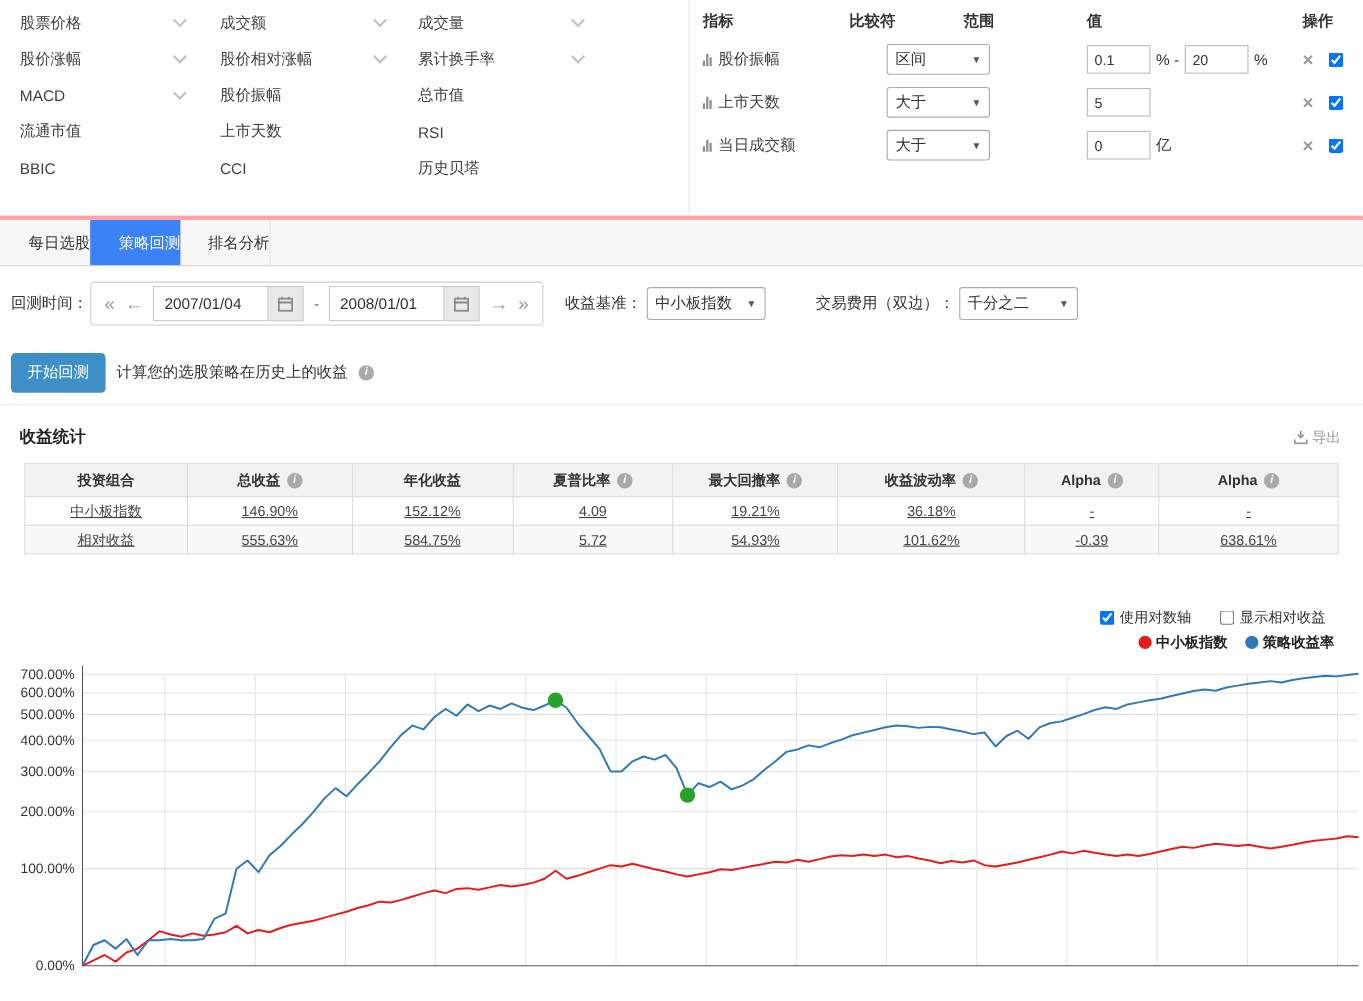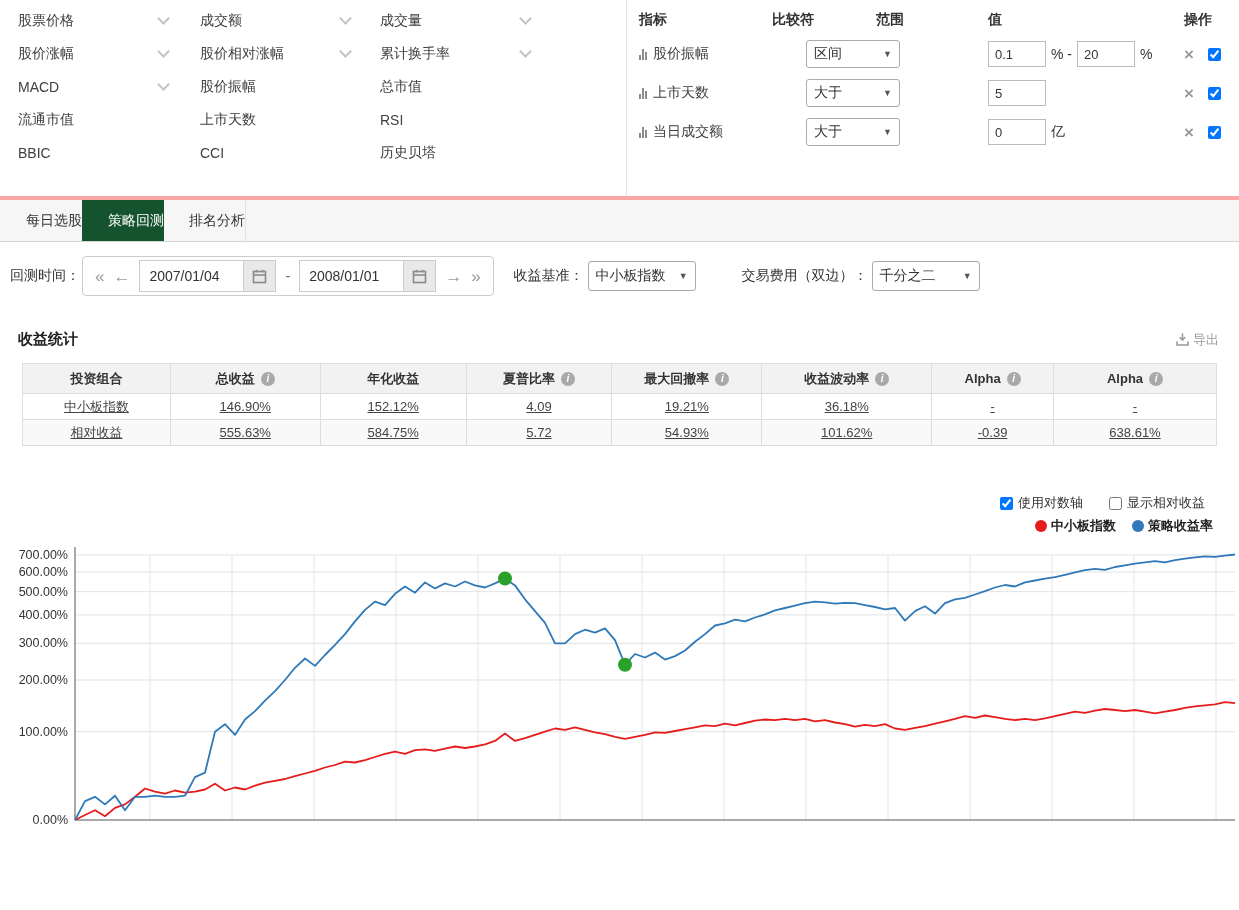--- a/index.html
+++ b/index.html
@@ -27,21 +27,21 @@
   .sel-compare { width:94px; }
   .val-cell { display:flex; align-items:center; gap:5px; }
   .val-cell input { width:58px; height:26px; border:1px solid #bbb; padding:0 6px; font-size:13px; color:#333; }
   .ops-cell { display:flex; align-items:center; gap:14px; }
   .x-icon { color:#9a9a9a; font-weight:bold; font-size:17px; line-height:1; cursor:pointer; }
   input[type=checkbox]{ width:13px; height:13px; }
 
   
   .tab-bar { display:flex; height:42px; background:#f6f6f6; border-bottom:1px solid #d5d5d5; }
   .tab { width:82px; text-align:right; line-height:41px; color:#333; cursor:pointer; }
-  .tab.active { background:#14532d; color:#fff; }
+  .tab.active { background:#3b82f6; color:#fff; }
   .tab.last { border-right:1px solid #e2e2e2; }
 
   
   .toolbar { height:68px; display:flex; align-items:center; padding-left:10px; }
   .lbl { color:#333; }
   .date-group { display:inline-flex; align-items:center; gap:9px; border:1px solid #ccc;
     border-radius:4px; padding:3px 12px; height:40px; margin-left:2px; }
   .arr { color:#999; font-size:17px; cursor:pointer; line-height:1; }
   .date-wrap { display:inline-flex; }
   .date-wrap input { width:104px; height:32px; border:1px solid #ccc; border-right:none; padding:0 9px; font-size:14px; color:#333; }
@@ -263,20 +263,25 @@
       <span>中小板指数</span>
       <span class="caret">▼</span>
     </span>
     <span class="lbl tb-gap2">交易费用（双边）：</span>
     <span class="select sel-toolbar">
       <span>千分之二</span>
       <span class="caret">▼</span>
     </span>
   </div>
 
+  <div class="action-row">
+    <button class="primary-btn">开始回测</button>
+    <span>计算您的选股策略在历史上的收益</span>
+    <span class="info">i</span>
+  </div>
 
   <div class="stats-head">
     <span class="stats-title">收益统计</span>
     <a class="export">
       <svg width="13" height="13" viewBox="0 0 13 13">
           <path d="M6.5 0.5v6" stroke="#999" stroke-width="1.6" fill="none"></path>
           <path d="M3.8 4.2 6.5 7 9.2 4.2" stroke="#999" stroke-width="1.6" fill="none"></path>
           <path d="M1 8.5v3.5h11V8.5" stroke="#999" stroke-width="1.6" fill="none"></path>
         </svg>
       <span>导出</span>

